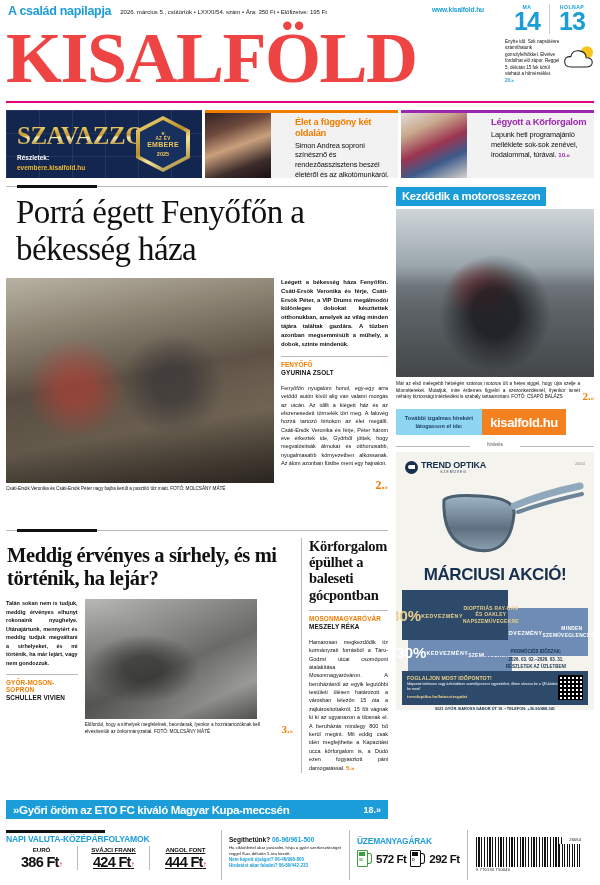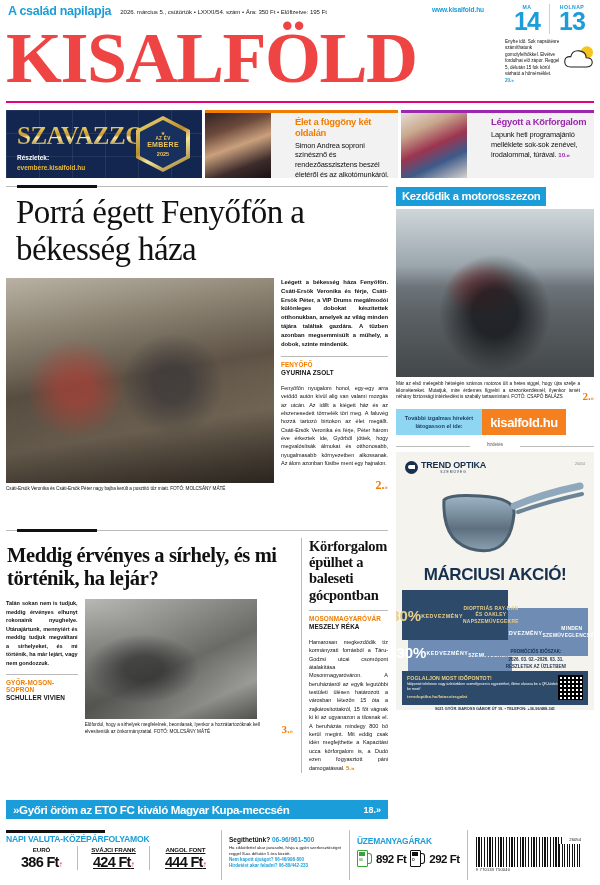--- a/index.html
+++ b/index.html
@@ -867,21 +867,21 @@
 
     <div class="fuel">
       <div class="fuel-t">ÜZEMANYAGÁRAK</div>
       <div class="fuel-row">
         <div class="pump pump-green">
           <div class="pump-body"></div>
             <div class="pump-win"></div>
           <div class="pump-label">95</div>
           <div class="pump-noz"></div>
         </div>
-        <div class="fuel-val">892 Ft</div>
+        <div class="fuel-val">572 Ft</div>
         <div class="pump">
           <div class="pump-body"></div>
             <div class="pump-win"></div>
           <div class="pump-label">D</div>
           <div class="pump-noz"></div>
         </div>
         <div class="fuel-val">292 Ft</div>
       </div>
     </div>
 

